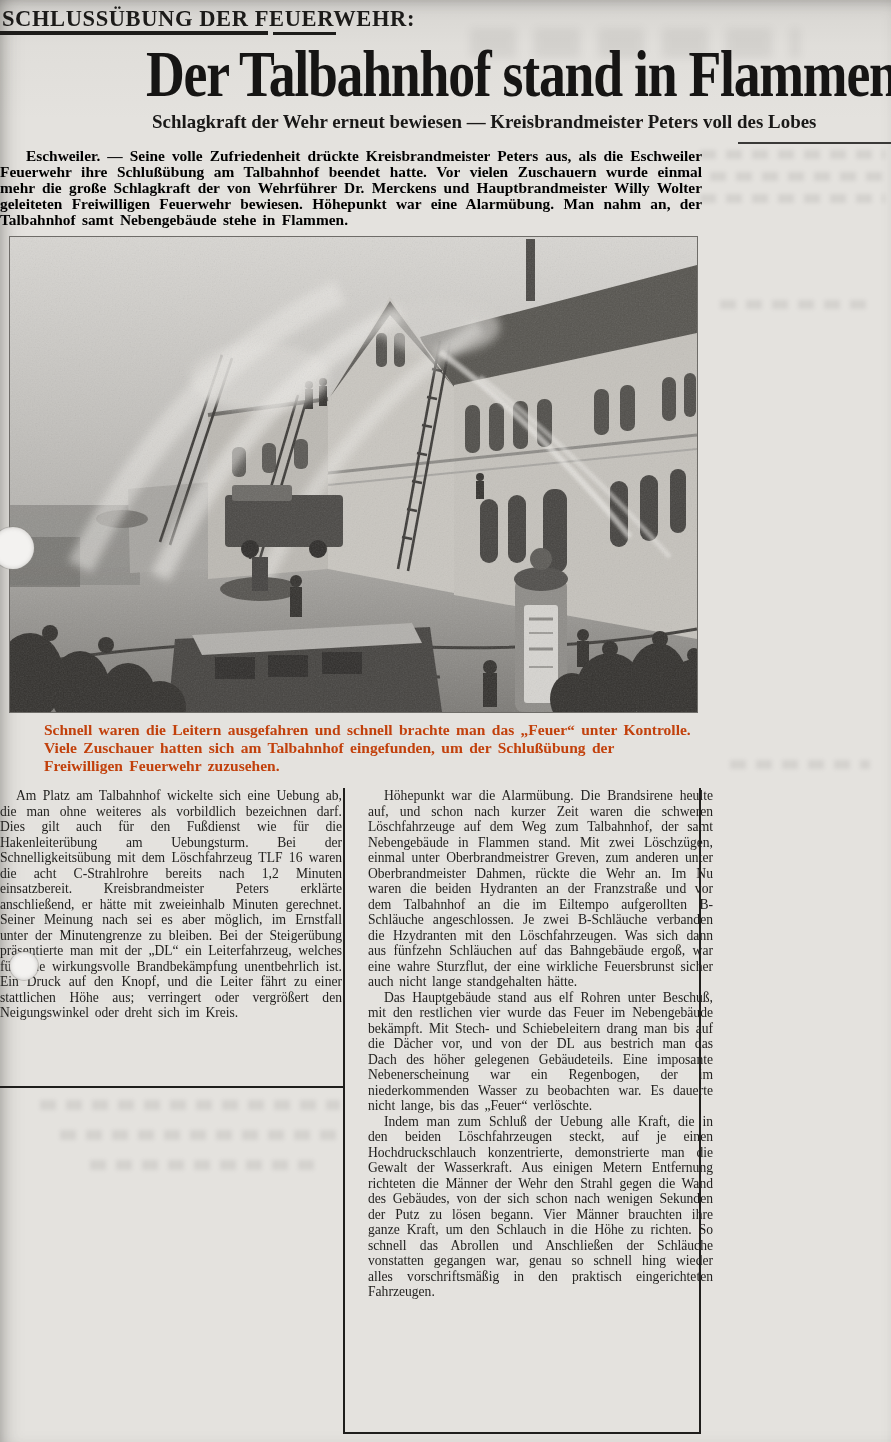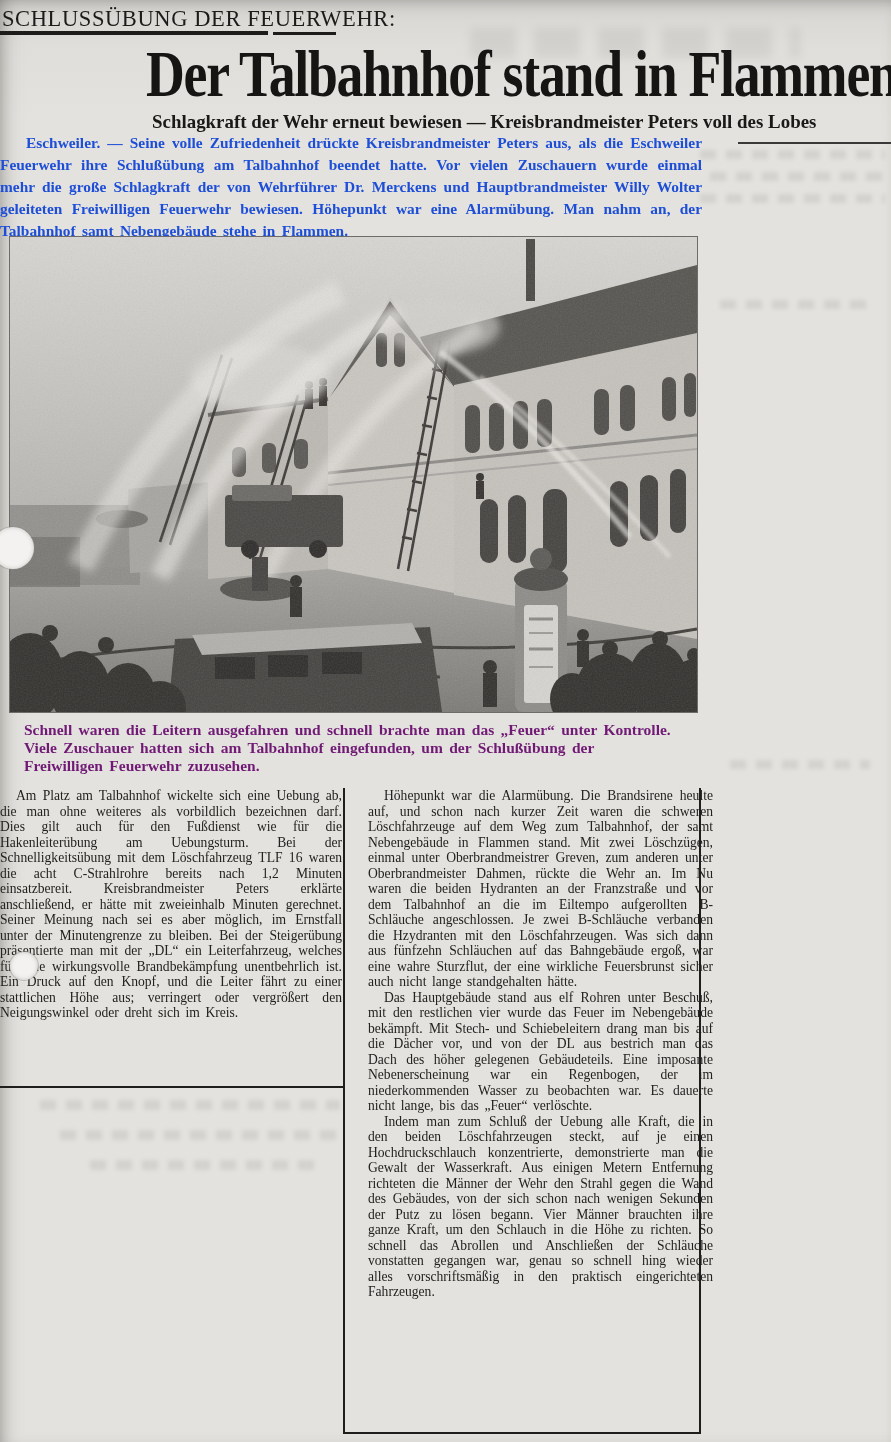--- a/index.html
+++ b/index.html
@@ -9,34 +9,34 @@
     font-family:"Liberation Serif","DejaVu Serif",serif;
     color:#1c1b19;
   }
   .scan{position:absolute;inset:0;
     background:
       linear-gradient(180deg,#d7d5d1 0px,#e0deda 46px,#e4e2de 120px,#e4e2de 100%);
   }
   .scan::after{content:"";position:absolute;inset:0;
     box-shadow:inset 14px 0 22px -16px rgba(60,58,55,.55), inset 0 10px 18px -12px rgba(80,78,75,.5);
     pointer-events:none;}
-  .kicker{position:absolute;left:2px;top:6px;font-size:22.5px;font-weight:400;
+  .kicker{position:absolute;left:2px;top:6px;font-size:22.5px;font-weight:700;
     letter-spacing:.6px;white-space:nowrap;text-align:center;}
   .kline{position:absolute;background:#1d1c1a;}
   .headline{position:absolute;left:146px;top:36px;font-size:64px;font-weight:700;
     letter-spacing:-1.5px;white-space:nowrap;transform:scale(.84,1.04);
     transform-origin:left top;color:#161514;}
   .subhead{position:absolute;left:152px;top:111px;font-size:19.5px;font-weight:700;
     white-space:nowrap;transform:scaleX(.97);transform-origin:left top;color:#1a1918;}
-  .lead{position:absolute;left:0;top:132px;width:702px;font-size:15.4px;font-weight:700;
-    line-height:22px;text-align:justify;text-indent:26px;word-spacing:2.5px;color:#1d4ed8;}
+  .lead{position:absolute;left:0;top:148px;width:702px;font-size:15.4px;font-weight:700;
+    line-height:16px;text-align:justify;text-indent:26px;word-spacing:2.5px;color:#000000;}
   .photo{position:absolute;left:10px;top:237px;width:687px;height:475px;
     background:#b9b7b3;outline:1px solid #6e6c68;}
-  .caption{position:absolute;left:24px;top:721px;width:648px;font-size:15.5px;font-weight:700;
-    line-height:18.2px;text-align:left;word-spacing:2.5px;color:#701a75;}
+  .caption{position:absolute;left:44px;top:721px;width:648px;font-size:15.5px;font-weight:700;
+    line-height:18.2px;text-align:left;word-spacing:2.5px;color:#c2410c;}
   .col{position:absolute;font-size:13.6px;line-height:15.5px;text-align:justify;
     word-spacing:2.2px;color:#232220;}
   .col p{margin:0;text-indent:16px;}
   .col-left{left:0;top:788px;width:342px;}
   .col-right{left:368px;top:788px;width:345px;}
   .vrule{position:absolute;width:2px;background:#1f1e1c;}
   .hrule{position:absolute;height:2px;background:#1f1e1c;}
   .hole{position:absolute;border-radius:50%;background:#f3f2f0;
     box-shadow:0 0 0 1px rgba(140,138,134,.45), inset 0 0 4px rgba(120,118,114,.35);}
   .scratch{position:absolute;height:2px;background:#8d8b87;transform-origin:left center;}

